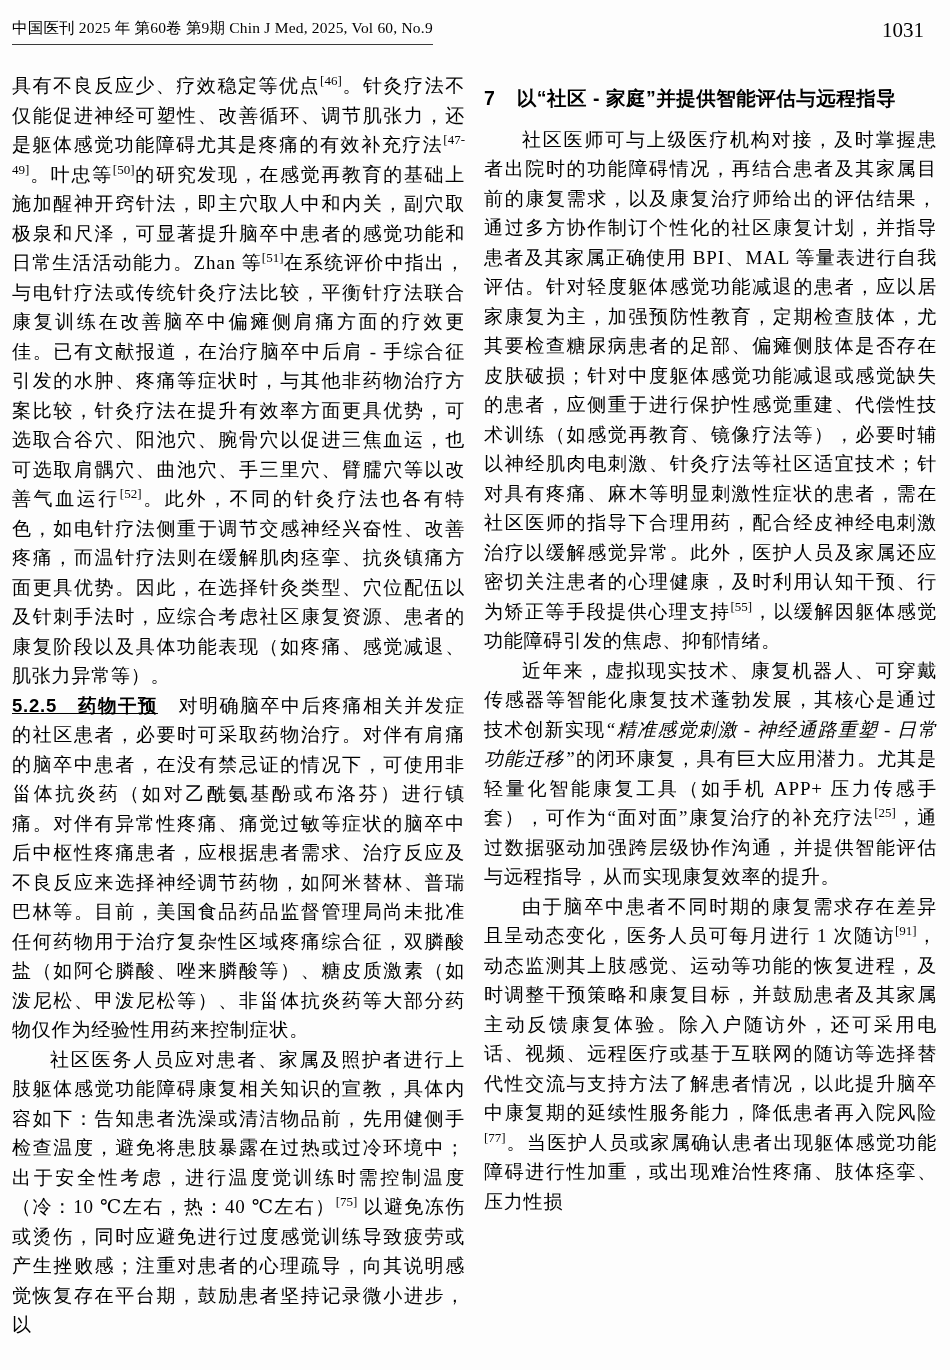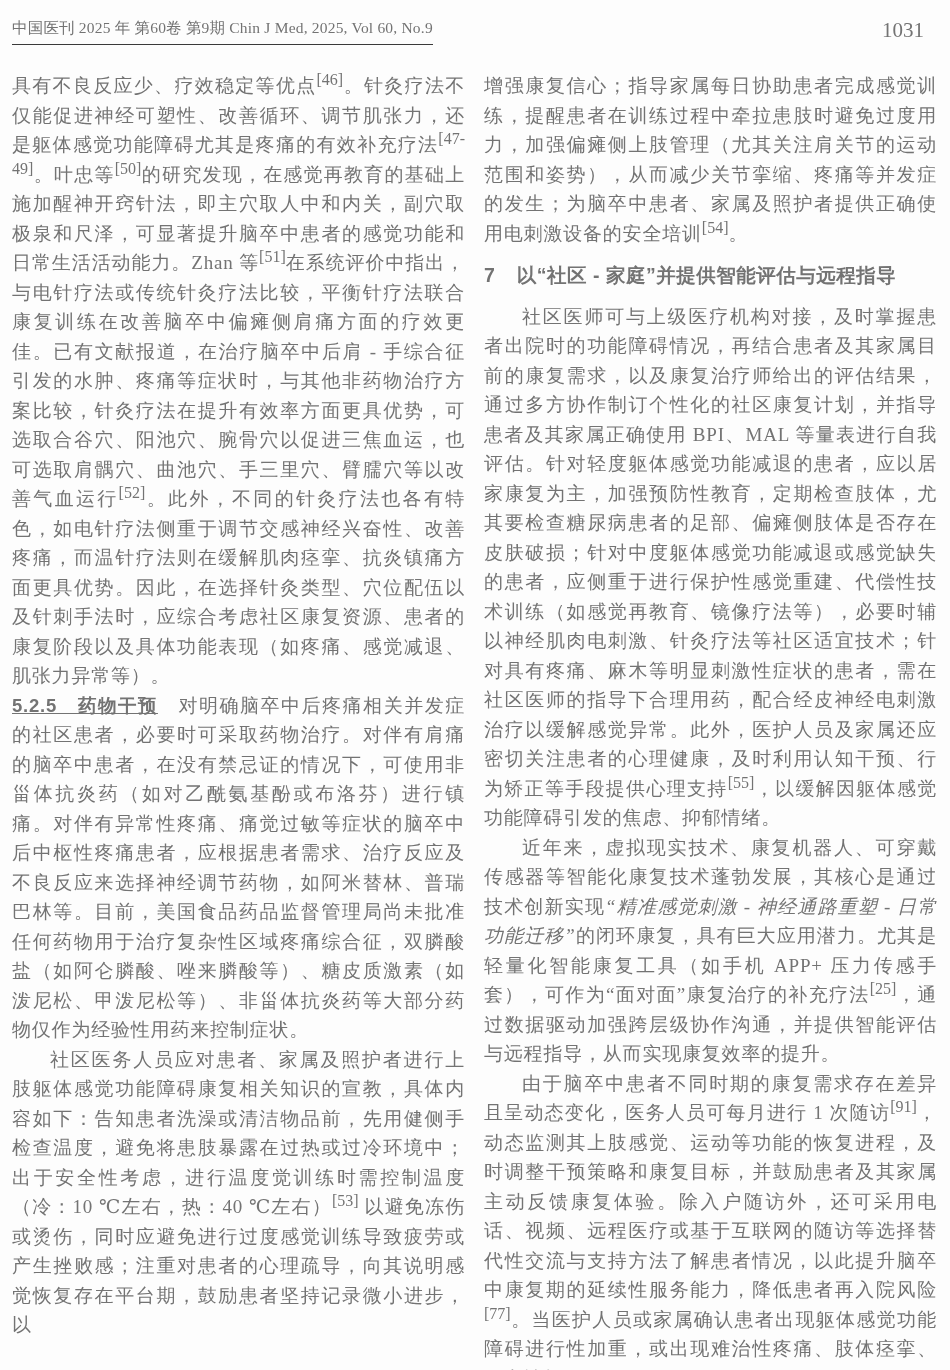--- a/index.html
+++ b/index.html
@@ -7,21 +7,21 @@
     padding: 0;
     background: #e8e8e8;
     font-family: "Liberation Serif", "DejaVu Serif", serif;
   }
   .page {
     position: relative;
     width: 950px;
     height: 1370px;
     margin: 0 auto;
     background: #fdfdfd;
-    color: #737373;
+    color: #000000;
     box-sizing: border-box;
     padding: 18px 12px 0 12px;
     overflow: hidden;
   }
   
   .running-head {
     display: flex;
     justify-content: space-between;
     align-items: flex-start;
   }
@@ -55,21 +55,21 @@
   .col p { margin: 0; }
   .col p.indent { text-indent: 2em; }
   .col b.runin {
     font-weight: 700;
     font-family: "Liberation Sans", "DejaVu Sans", sans-serif;
     font-size: 18.5px;
     text-decoration: underline;
   }
   .col i { font-style: italic; }
   sup.ref {
-    font-size: 16px;
+    font-size: 13px;
     letter-spacing: 0;
     vertical-align: super;
     line-height: 0;
   }
   h2.sec {
     font-family: "Liberation Sans", "DejaVu Sans", sans-serif;
     font-size: 19.5px;
     font-weight: 700;
     line-height: 29.5px;
     margin: 13px 0 11px 0;
@@ -86,25 +86,24 @@
   <div class="running-head">
     <span class="journal-info">中国医刊 2025 年 第60卷 第9期 Chin J Med, 2025, Vol 60, No.9</span>
     <span class="page-number">1031</span>
   </div>
 
   <div class="columns">
 
     <div class="col">
       <p>具有不良反应少、疗效稳定等优点<sup class="ref">[46]</sup>。针灸疗法不仅能促进神经可塑性、改善循环、调节肌张力，还是躯体感觉功能障碍尤其是疼痛的有效补充疗法<sup class="ref">[47-49]</sup>。叶忠等<sup class="ref">[50]</sup>的研究发现，在感觉再教育的基础上施加醒神开窍针法，即主穴取人中和内关，副穴取极泉和尺泽，可显著提升脑卒中患者的感觉功能和日常生活活动能力。Zhan 等<sup class="ref">[51]</sup>在系统评价中指出，与电针疗法或传统针灸疗法比较，平衡针疗法联合康复训练在改善脑卒中偏瘫侧肩痛方面的疗效更佳。已有文献报道，在治疗脑卒中后肩 - 手综合征引发的水肿、疼痛等症状时，与其他非药物治疗方案比较，针灸疗法在提升有效率方面更具优势，可选取合谷穴、阳池穴、腕骨穴以促进三焦血运，也可选取肩髃穴、曲池穴、手三里穴、臂臑穴等以改善气血运行<sup class="ref">[52]</sup>。此外，不同的针灸疗法也各有特色，如电针疗法侧重于调节交感神经兴奋性、改善疼痛，而温针疗法则在缓解肌肉痉挛、抗炎镇痛方面更具优势。因此，在选择针灸类型、穴位配伍以及针刺手法时，应综合考虑社区康复资源、患者的康复阶段以及具体功能表现（如疼痛、感觉减退、肌张力异常等）。</p>
       <p><b class="runin">5.2.5　药物干预</b>　对明确脑卒中后疼痛相关并发症的社区患者，必要时可采取药物治疗。对伴有肩痛的脑卒中患者，在没有禁忌证的情况下，可使用非甾体抗炎药（如对乙酰氨基酚或布洛芬）进行镇痛。对伴有异常性疼痛、痛觉过敏等症状的脑卒中后中枢性疼痛患者，应根据患者需求、治疗反应及不良反应来选择神经调节药物，如阿米替林、普瑞巴林等。目前，美国食品药品监督管理局尚未批准任何药物用于治疗复杂性区域疼痛综合征，双膦酸盐（如阿仑膦酸、唑来膦酸等）、糖皮质激素（如泼尼松、甲泼尼松等）、非甾体抗炎药等大部分药物仅作为经验性用药来控制症状。</p>
-      <p class="indent">社区医务人员应对患者、家属及照护者进行上肢躯体感觉功能障碍康复相关知识的宣教，具体内容如下：告知患者洗澡或清洁物品前，先用健侧手检查温度，避免将患肢暴露在过热或过冷环境中；出于安全性考虑，进行温度觉训练时需控制温度（冷：10 ℃左右，热：40 ℃左右）<sup class="ref">[53]</sup> 以避免冻伤或烫伤，同时应避免进行过度感觉训练导致疲劳或产生挫败感；注重对患者的心理疏导，向其说明感觉恢复存在平台期，鼓励患者坚持记录微小进步，以</p>
+      <p class="indent">社区医务人员应对患者、家属及照护者进行上肢躯体感觉功能障碍康复相关知识的宣教，具体内容如下：告知患者洗澡或清洁物品前，先用健侧手检查温度，避免将患肢暴露在过热或过冷环境中；出于安全性考虑，进行温度觉训练时需控制温度（冷：10 ℃左右，热：40 ℃左右）<sup class="ref">[75]</sup> 以避免冻伤或烫伤，同时应避免进行过度感觉训练导致疲劳或产生挫败感；注重对患者的心理疏导，向其说明感觉恢复存在平台期，鼓励患者坚持记录微小进步，以</p>
     </div>
 
     <div class="col">
-      <p>增强康复信心；指导家属每日协助患者完成感觉训练，提醒患者在训练过程中牵拉患肢时避免过度用力，加强偏瘫侧上肢管理（尤其关注肩关节的运动范围和姿势），从而减少关节挛缩、疼痛等并发症的发生；为脑卒中患者、家属及照护者提供正确使用电刺激设备的安全培训<sup class="ref">[54]</sup>。</p>
       <h2 class="sec">
         <span class="sec-num">7</span><span class="sec-title">以“社区 - 家庭”并提供智能评估与远程指导</span>
       </h2>
       <p class="indent">社区医师可与上级医疗机构对接，及时掌握患者出院时的功能障碍情况，再结合患者及其家属目前的康复需求，以及康复治疗师给出的评估结果，通过多方协作制订个性化的社区康复计划，并指导患者及其家属正确使用 BPI、MAL 等量表进行自我评估。针对轻度躯体感觉功能减退的患者，应以居家康复为主，加强预防性教育，定期检查肢体，尤其要检查糖尿病患者的足部、偏瘫侧肢体是否存在皮肤破损；针对中度躯体感觉功能减退或感觉缺失的患者，应侧重于进行保护性感觉重建、代偿性技术训练（如感觉再教育、镜像疗法等），必要时辅以神经肌肉电刺激、针灸疗法等社区适宜技术；针对具有疼痛、麻木等明显刺激性症状的患者，需在社区医师的指导下合理用药，配合经皮神经电刺激治疗以缓解感觉异常。此外，医护人员及家属还应密切关注患者的心理健康，及时利用认知干预、行为矫正等手段提供心理支持<sup class="ref">[55]</sup>，以缓解因躯体感觉功能障碍引发的焦虑、抑郁情绪。</p>
       <p class="indent">近年来，虚拟现实技术、康复机器人、可穿戴传感器等智能化康复技术蓬勃发展，其核心是通过技术创新实现<i>“精准感觉刺激 - 神经通路重塑 - 日常功能迁移”</i>的闭环康复，具有巨大应用潜力。尤其是轻量化智能康复工具（如手机 APP+ 压力传感手套），可作为“面对面”康复治疗的补充疗法<sup class="ref">[25]</sup>，通过数据驱动加强跨层级协作沟通，并提供智能评估与远程指导，从而实现康复效率的提升。</p>
       <p class="indent">由于脑卒中患者不同时期的康复需求存在差异且呈动态变化，医务人员可每月进行 1 次随访<sup class="ref">[91]</sup>，动态监测其上肢感觉、运动等功能的恢复进程，及时调整干预策略和康复目标，并鼓励患者及其家属主动反馈康复体验。除入户随访外，还可采用电话、视频、远程医疗或基于互联网的随访等选择替代性交流与支持方法了解患者情况，以此提升脑卒中康复期的延续性服务能力，降低患者再入院风险<sup class="ref">[77]</sup>。当医护人员或家属确认患者出现躯体感觉功能障碍进行性加重，或出现难治性疼痛、肢体痉挛、压力性损</p>
     </div>
 
   </div>
 </div>

